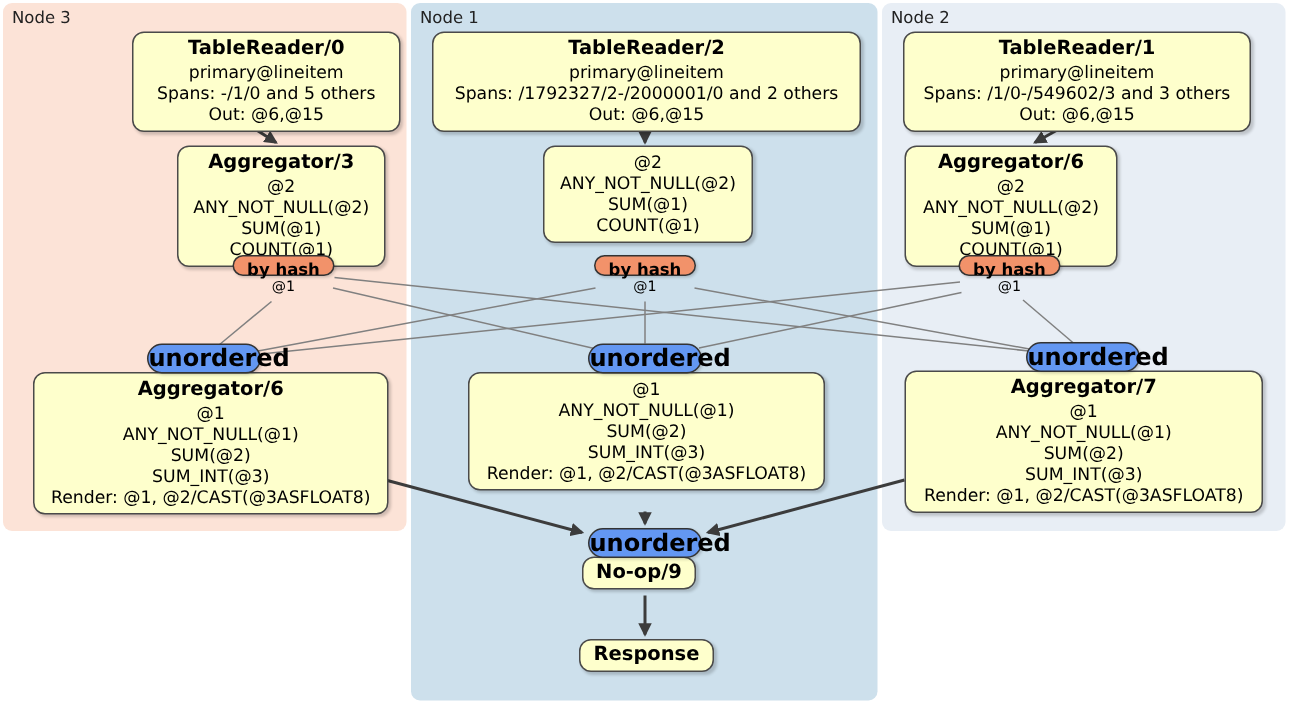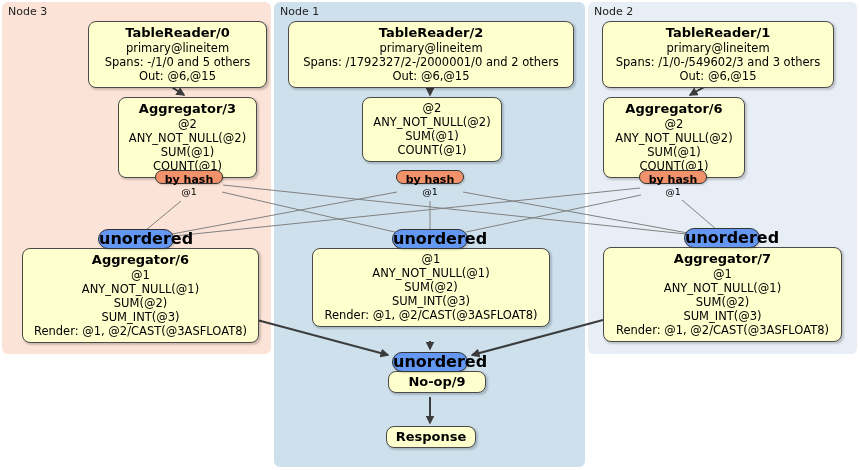--- a/index.html
+++ b/index.html
@@ -138,21 +138,21 @@
     <div class="proc-line">ANY_NOT_NULL(@1)</div>
     <div class="proc-line">SUM(@2)</div>
     <div class="proc-line">SUM_INT(@3)</div>
     <div class="proc-line">Render: @1, @2/CAST(@3ASFLOAT8)</div>
   </div>
 
   <div class="pill unordered" style="left:392px;top:352px;">
     <span>unordered</span>
   </div>
 
-  <div class="proc" style="left:388px;top:371px;width:74px;padding:2px 11px;">
+  <div class="proc" style="left:388px;top:371px;width:74px;padding:2px 0;">
     <div class="proc-title">No-op/9</div>
   </div>
 
   <div class="proc" style="left:386px;top:426px;width:80px;padding:2px 4px;">
     <div class="proc-title">Response</div>
   </div>
 
   <div class="proc" style="left:602px;top:21px;width:222px;">
     <div class="proc-title">TableReader/1</div>
     <div class="proc-line">primary@lineitem</div>

